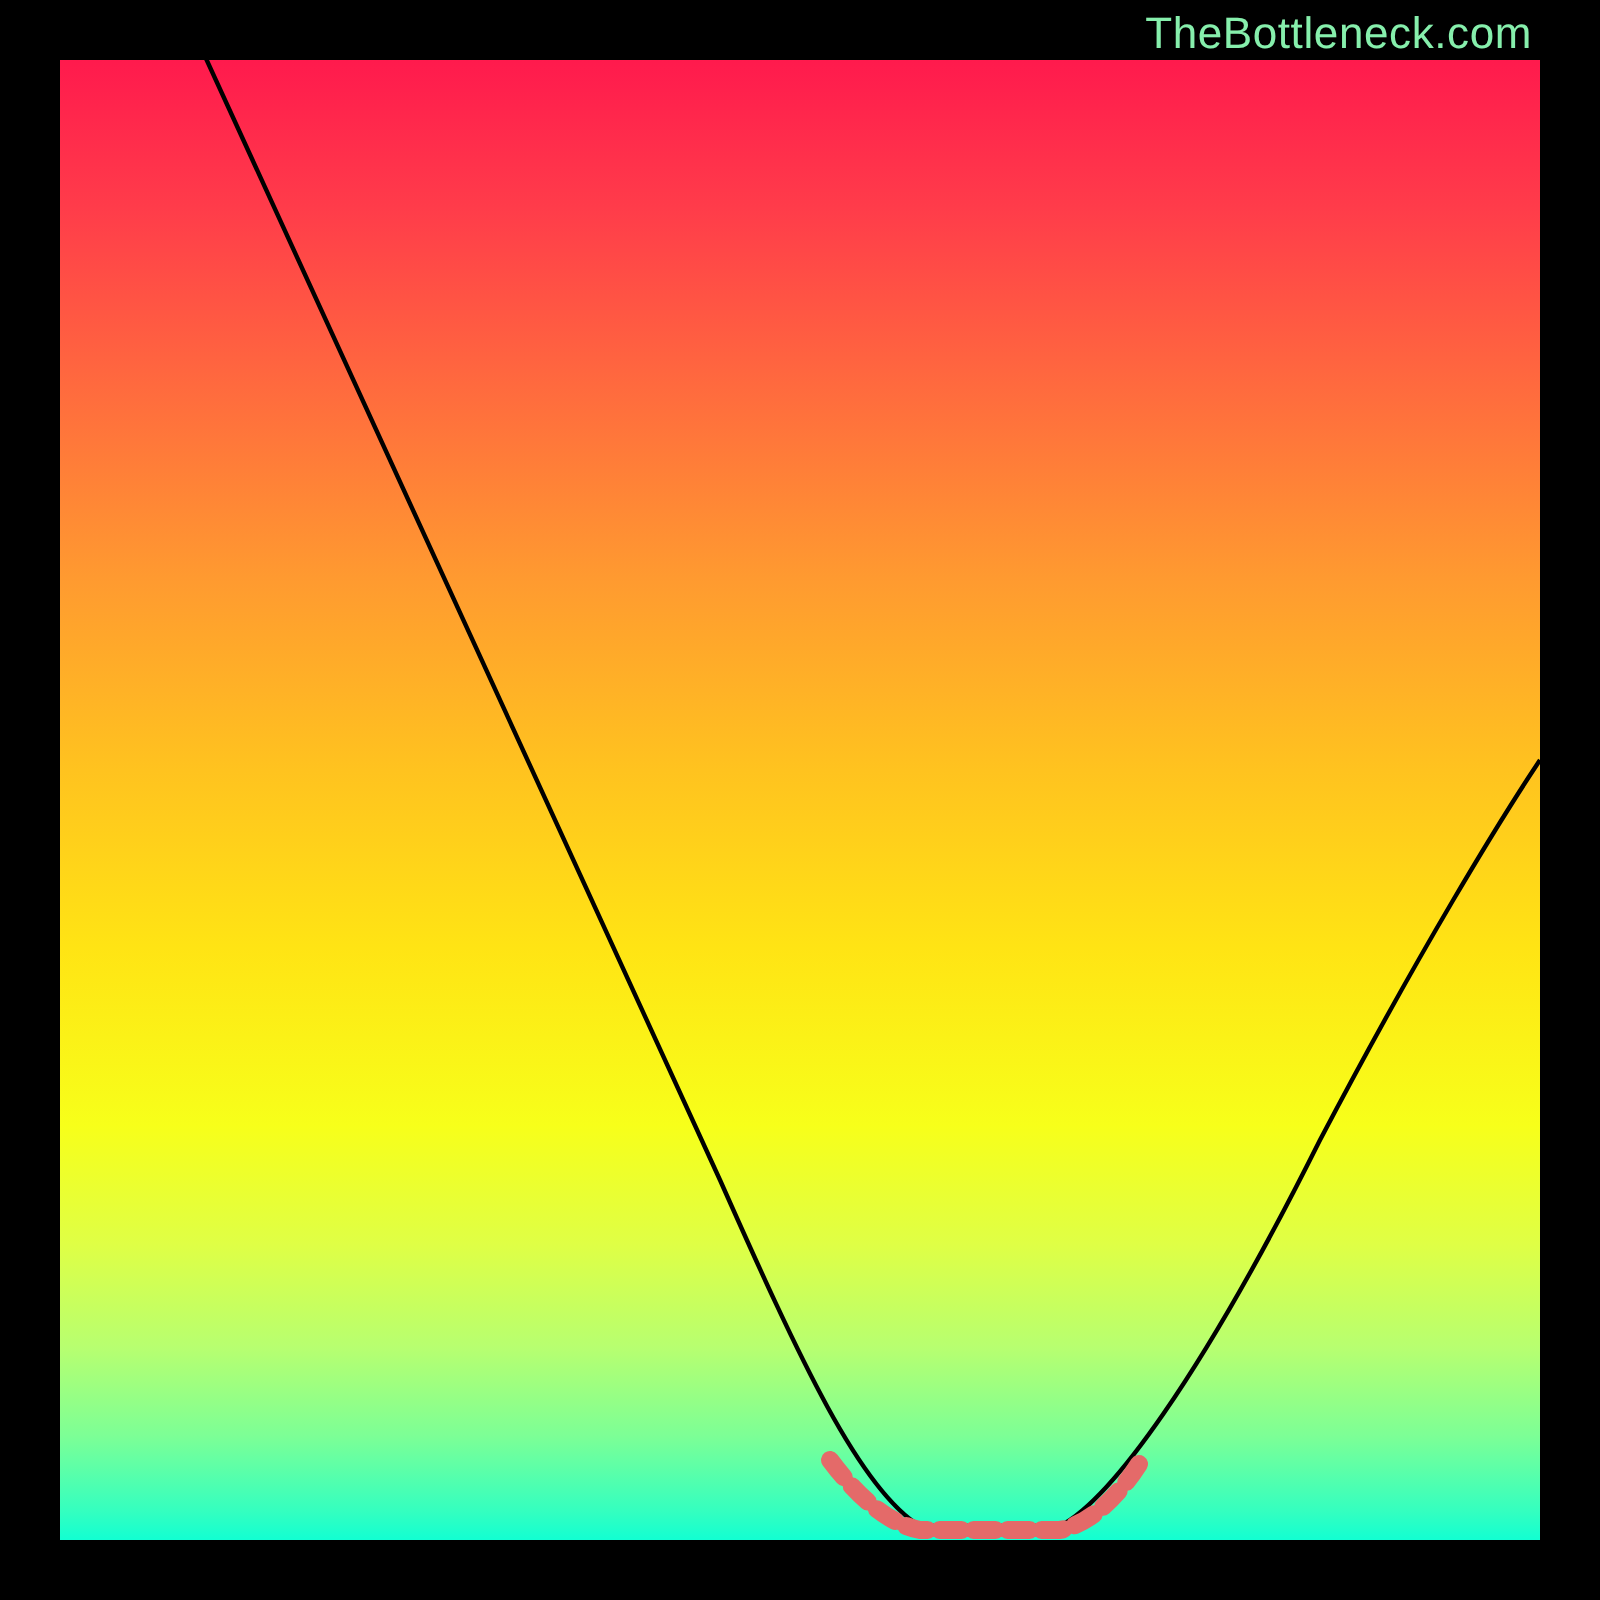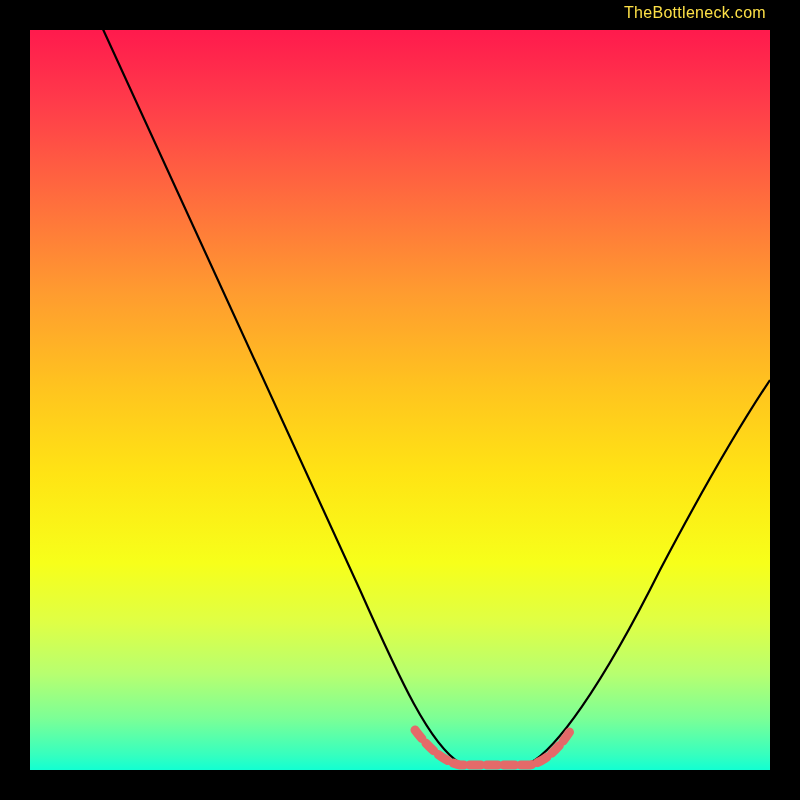--- a/index.html
+++ b/index.html
@@ -39,22 +39,22 @@
     );
   }
   .plot-area svg {
     position: absolute;
     inset: 0;
   }
   .watermark {
     position: absolute;
     top: 4px;
     right: 34px;
-    color: #fde047;
-    font-size: 16px;
+    color: #86efac;
+    font-size: 22px;
     font-weight: 500;
     letter-spacing: 0.3px;
     user-select: none;
   }
 </style>
 </head>
 <body>
 
 <div class="frame">
   <div class="plot-area">

